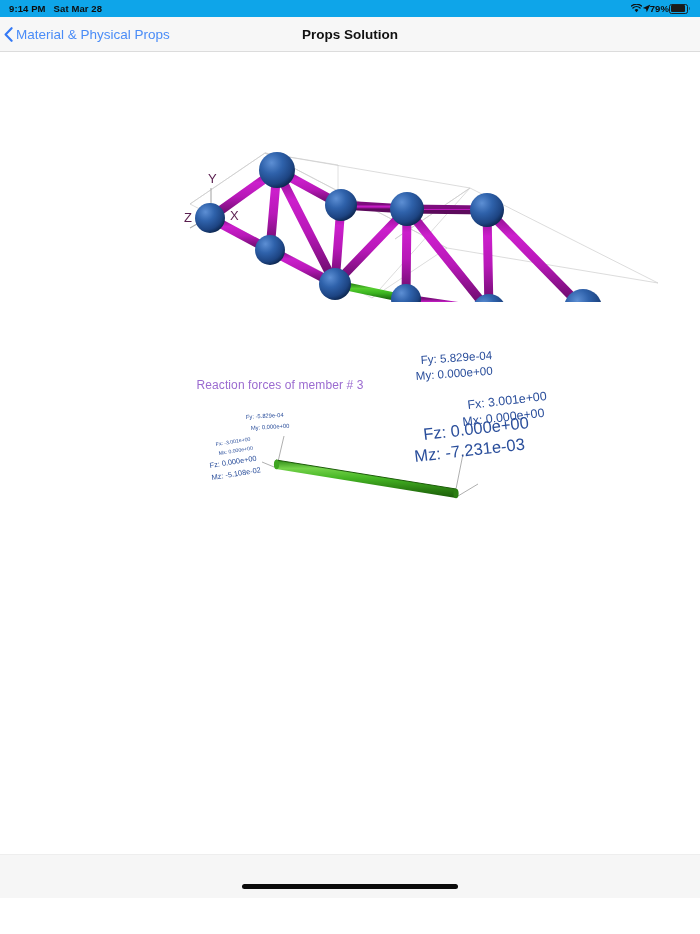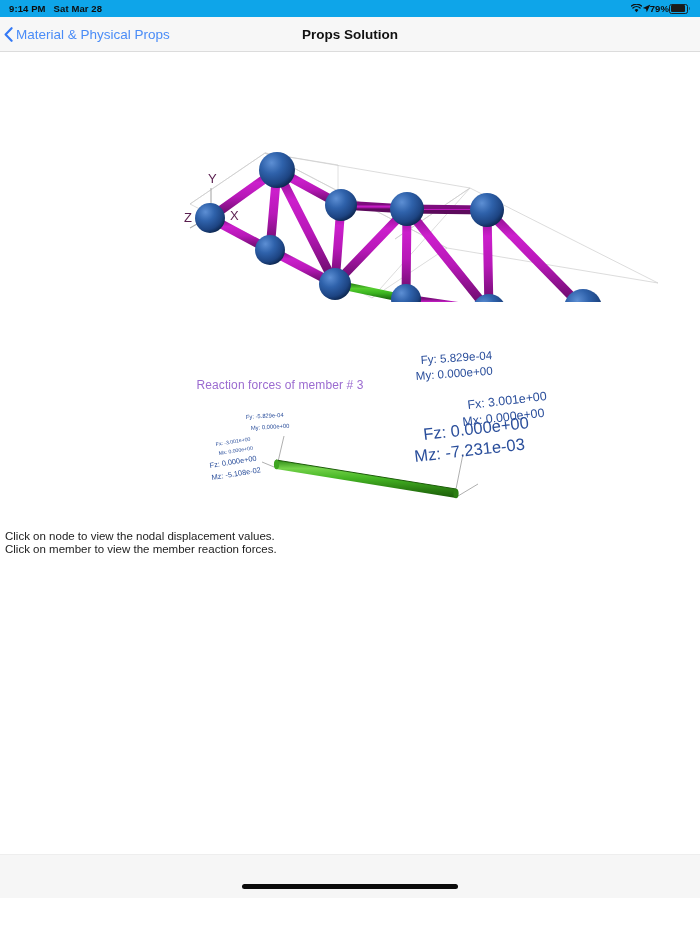--- a/index.html
+++ b/index.html
@@ -279,22 +279,18 @@
         <text class="lbl-right" x="416" y="78" font-size="11.6" transform="rotate(-4 416 78)">My: 0.000e+00</text>
 
         <text class="lbl-right" x="468" y="107" font-size="12.4" transform="rotate(-6.5 468 107)">Fx: 3.001e+00</text>
         <text class="lbl-right" x="463" y="124" font-size="12.4" transform="rotate(-6.5 463 124)">Mx: 0.000e+00</text>
         <text class="lbl-right" x="424" y="138" font-size="16.5" transform="rotate(-6.5 424 138)">Fz: 0.000e+00</text>
         <text class="lbl-right" x="415" y="160" font-size="16.5" transform="rotate(-6.5 415 160)">Mz: -7.231e-03</text>
       </g>
     </svg>
   </div>
 
-  <div class="hint-block">
-    <div>Click on node to view the nodal displacement values.</div>
-    <div>Click on member to view the member reaction forces.</div>
-  </div>
 
   <div class="home-area">
     <div class="home-indicator"></div>
   </div>
 
 </div>
 
 </body></html>

